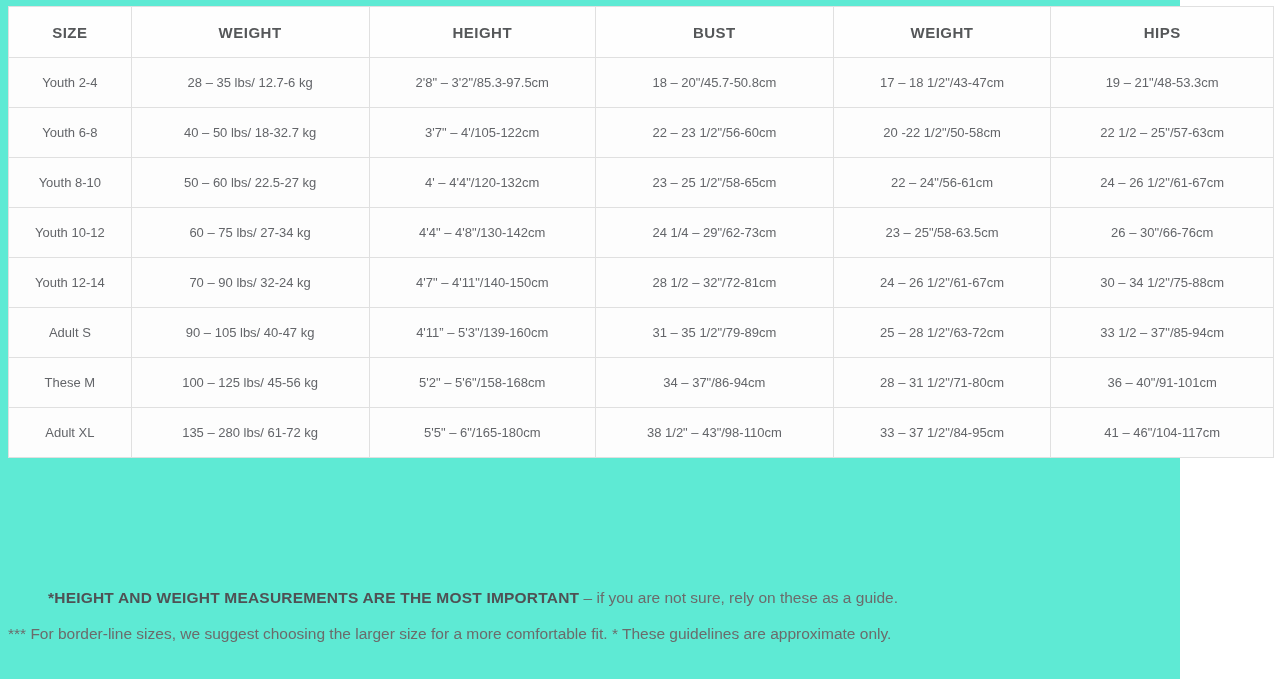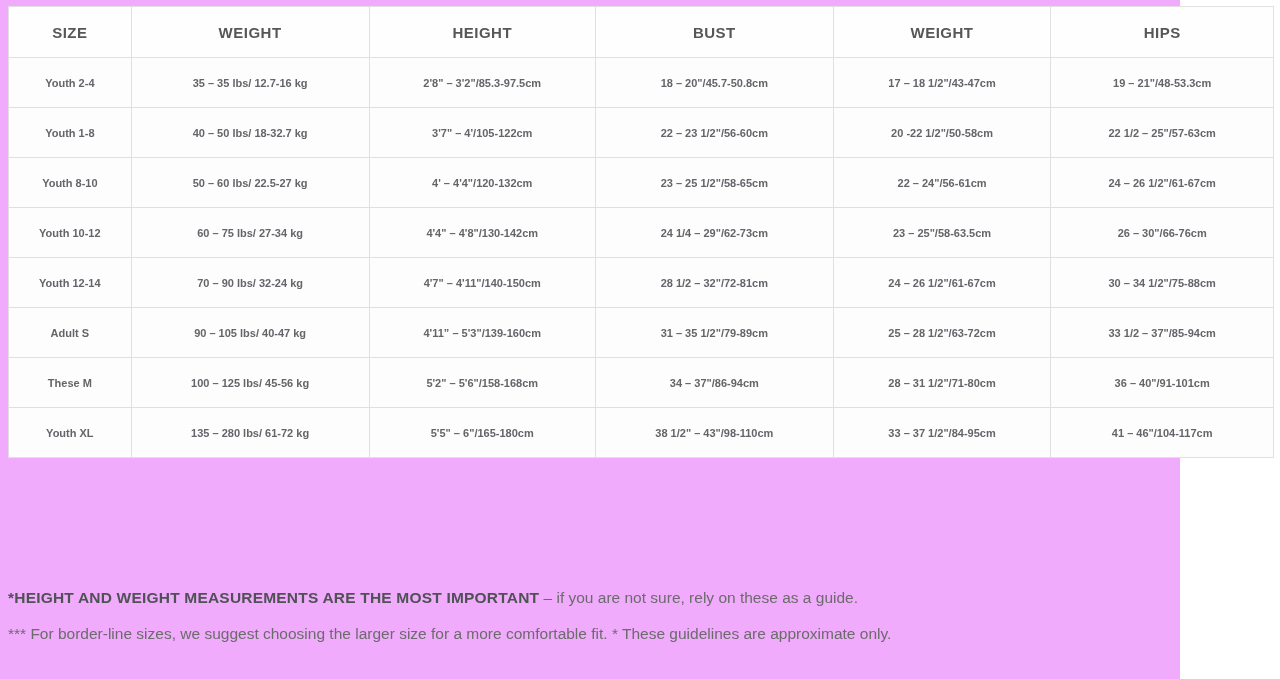--- a/index.html
+++ b/index.html
@@ -5,21 +5,21 @@
   * { box-sizing: border-box; }
   html, body {
     margin: 0;
     padding: 0;
     background: #ffffff;
     font-family: "Liberation Sans", "DejaVu Sans", sans-serif;
   }
   .page {
     width: 1180px;
     height: 679px;
-    background: #f0abfc;
+    background: #5eead4;
     position: relative;
   }
   table.size-chart {
     position: absolute;
     left: 8px;
     top: 6px;
     width: 1266px;
     border-collapse: collapse;
     table-layout: fixed;
   }
@@ -35,39 +35,39 @@
   table.size-chart th {
     height: 51px;
     font-size: 15px;
     font-weight: bold;
     letter-spacing: 0.5px;
     color: #555759;
     background: #fefefe;
   }
   table.size-chart td {
     height: 50px;
-    font-size: 11px;
-    font-weight: 700;
+    font-size: 13px;
+    font-weight: 400;
     color: #636569;
     background: #fdfdfd;
   }
   col.c-size   { width: 9.7%; }
   col.c-weight { width: 18.8%; }
   col.c-height { width: 17.9%; }
   col.c-bust   { width: 18.8%; }
   col.c-waist  { width: 17.2%; }
   col.c-hips   { width: 17.6%; }
   .note {
     position: absolute;
     left: 8px;
     font-size: 15.5px;
     color: #6b6b6b;
     white-space: nowrap;
   }
-  .note-1 { top: 589px; }
+  .note-1 { top: 589px; margin-left: 40px; }
   .note-2 { top: 625px; }
   .note .note-bold {
     font-weight: bold;
     color: #4f5154;
     letter-spacing: 0.2px;
   }
 </style>
 </head>
 <body>
 
@@ -88,28 +88,28 @@
         <th>WEIGHT</th>
         <th>HEIGHT</th>
         <th>BUST</th>
         <th>WEIGHT</th>
         <th>HIPS</th>
       </tr>
     </thead>
     <tbody>
         <tr>
           <td>Youth 2-4</td>
-          <td>35 – 35 lbs/ 12.7-16 kg</td>
+          <td>28 – 35 lbs/ 12.7-6 kg</td>
           <td>2'8" – 3'2"/85.3-97.5cm</td>
           <td>18 – 20"/45.7-50.8cm</td>
           <td>17 – 18 1/2"/43-47cm</td>
           <td>19 – 21"/48-53.3cm</td>
         </tr>
         <tr>
-          <td>Youth 1-8</td>
+          <td>Youth 6-8</td>
           <td>40 – 50 lbs/ 18-32.7 kg</td>
           <td>3'7" – 4'/105-122cm</td>
           <td>22 – 23 1/2"/56-60cm</td>
           <td>20 -22 1/2"/50-58cm</td>
           <td>22 1/2 – 25"/57-63cm</td>
         </tr>
         <tr>
           <td>Youth 8-10</td>
           <td>50 – 60 lbs/ 22.5-27 kg</td>
           <td>4' – 4'4"/120-132cm</td>
@@ -143,21 +143,21 @@
         </tr>
         <tr>
           <td>These M</td>
           <td>100 – 125 lbs/ 45-56 kg</td>
           <td>5'2" – 5'6"/158-168cm</td>
           <td>34 – 37"/86-94cm</td>
           <td>28 – 31 1/2"/71-80cm</td>
           <td>36 – 40"/91-101cm</td>
         </tr>
         <tr>
-          <td>Youth XL</td>
+          <td>Adult XL</td>
           <td>135 – 280 lbs/ 61-72 kg</td>
           <td>5'5" – 6"/165-180cm</td>
           <td>38 1/2" – 43"/98-110cm</td>
           <td>33 – 37 1/2"/84-95cm</td>
           <td>41 – 46"/104-117cm</td>
         </tr>
       </tbody>
   </table>
 
   <div class="note note-1">

